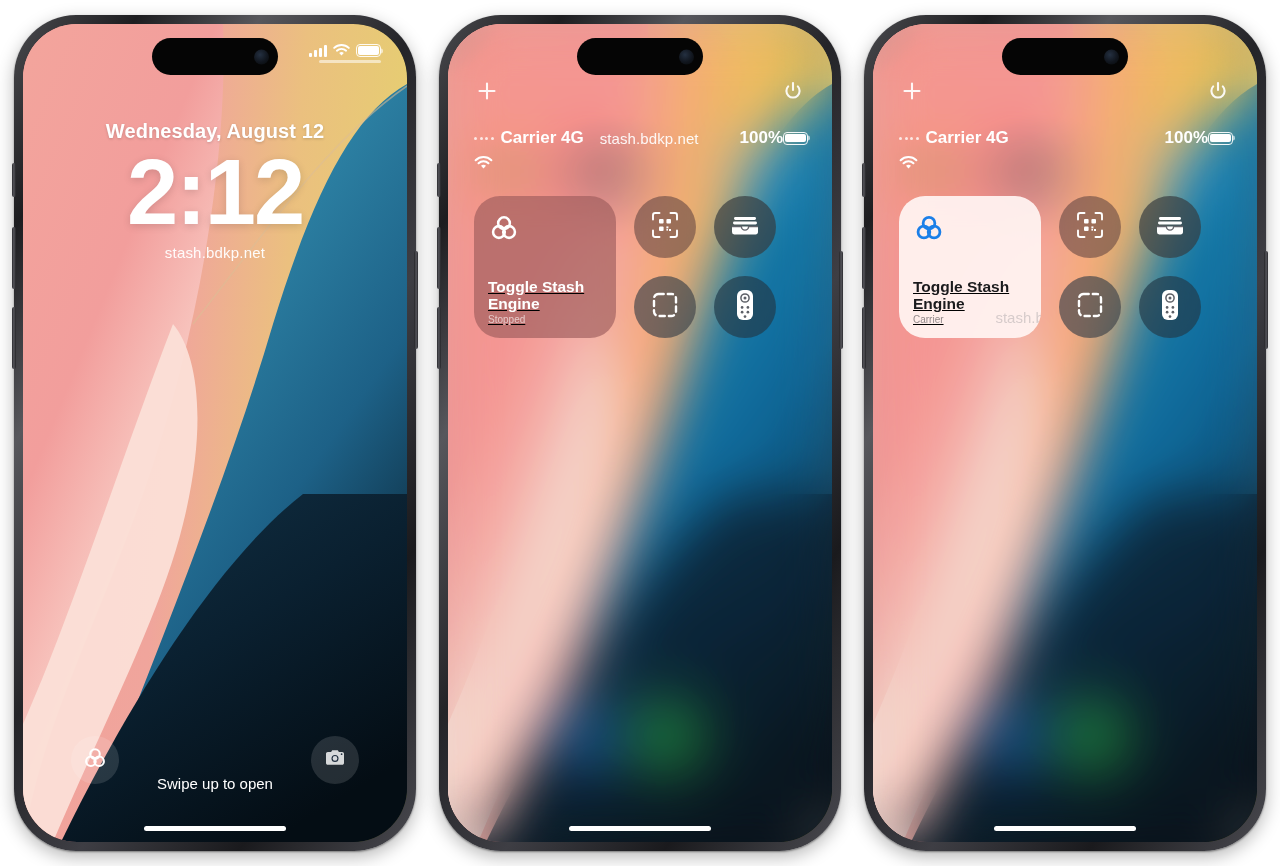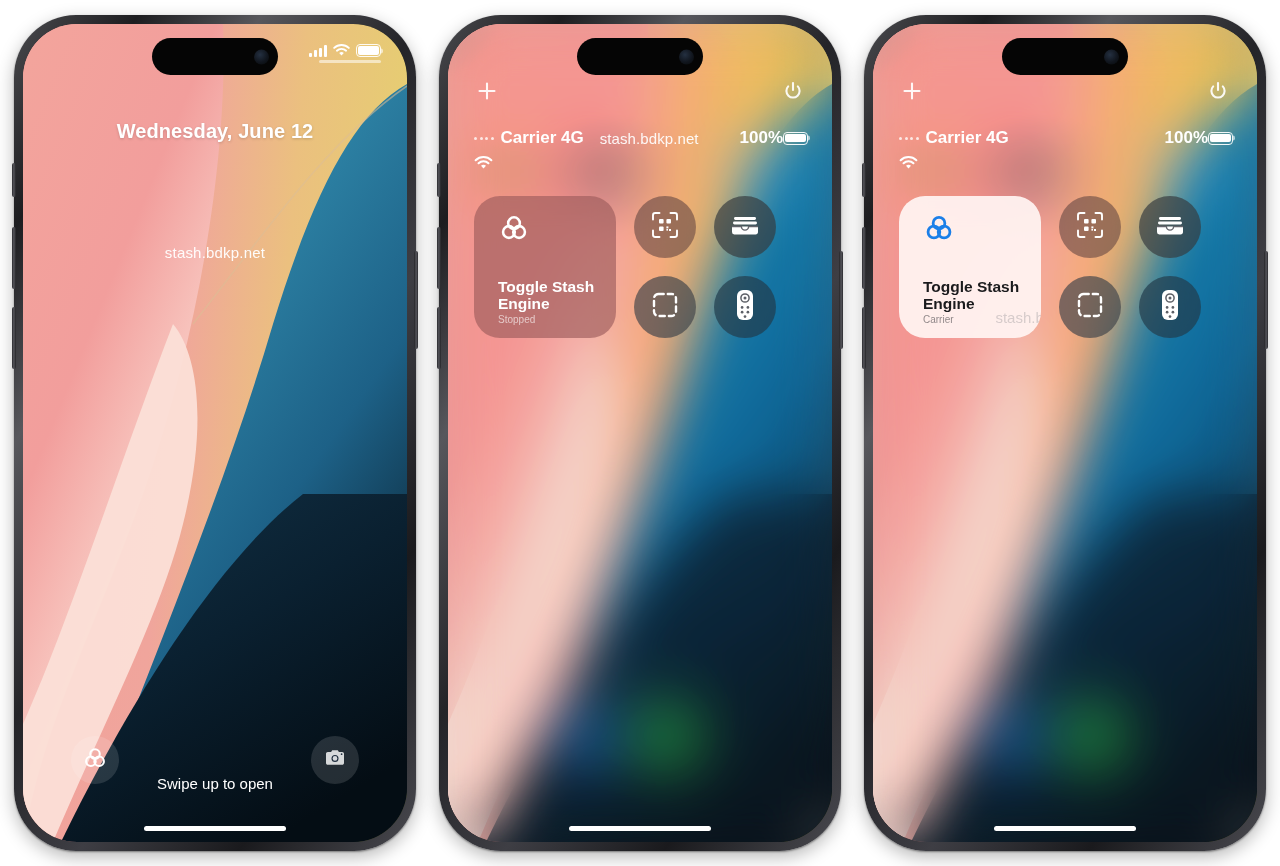--- a/index.html
+++ b/index.html
@@ -155,23 +155,23 @@
   .cc-batt { margin-left:auto; display:flex; align-items:center; gap:0; font-size:17px; font-weight:600; }
   .cc-wifi { position:absolute; top:132px; left:26px; z-index:14; }
 
   
   .cc-grid {
     position:absolute; top:172px; left:26px; right:24px;
     display:flex; gap:18px; z-index:14;
   }
   .widget {
     width:142px; height:142px; border-radius:26px;
-    padding:16px 14px 13px 24px;
+    padding:16px 14px 13px 14px;
     display:flex; flex-direction:column; justify-content:space-between;
-    position:relative; overflow:hidden;
+    position:relative; overflow:hidden;text-decoration:underline;
   }
   .widget.stopped {
     background: rgba(152,88,88,.62);
     backdrop-filter: blur(12px);
     -webkit-backdrop-filter: blur(12px);
   }
   .widget.running {
     background: rgba(255,244,242,.93);
     backdrop-filter: blur(12px);
     -webkit-backdrop-filter: blur(12px);
@@ -279,21 +279,22 @@
             <path d="M3.9 6.7a6.7 6.7 0 0 1 9.2 0" stroke="#fff" stroke-width="1.9" fill="none" stroke-linecap="round"></path>
             <path d="M1.2 3.9a10.6 10.6 0 0 1 14.6 0" stroke="#fff" stroke-width="1.9" fill="none" stroke-linecap="round"></path>
           </svg>
         </span>
         <span class="battery">
             <i></i>
           </span>
       </div>
       <div class="sb-underline"></div>
 
-      <div class="lock-date">Wednesday, June 12</div>
+      <div class="lock-date">Wednesday, August 12</div>
+      <div class="lock-time">2:12</div>
       <div class="lock-host">stash.bdkp.net</div>
 
       <div class="lock-bottom">
         <div class="lock-shortcut sc-left">
           <span>
             <svg width="26" height="26" viewBox="0 0 24 24">
               <g fill="none" stroke="#fff" stroke-width="1.9">
                 <circle cx="12" cy="8.4" r="4.4"></circle>
                 <circle cx="8.2" cy="15" r="4.4"></circle>
                 <circle cx="15.8" cy="15" r="4.4"></circle>

